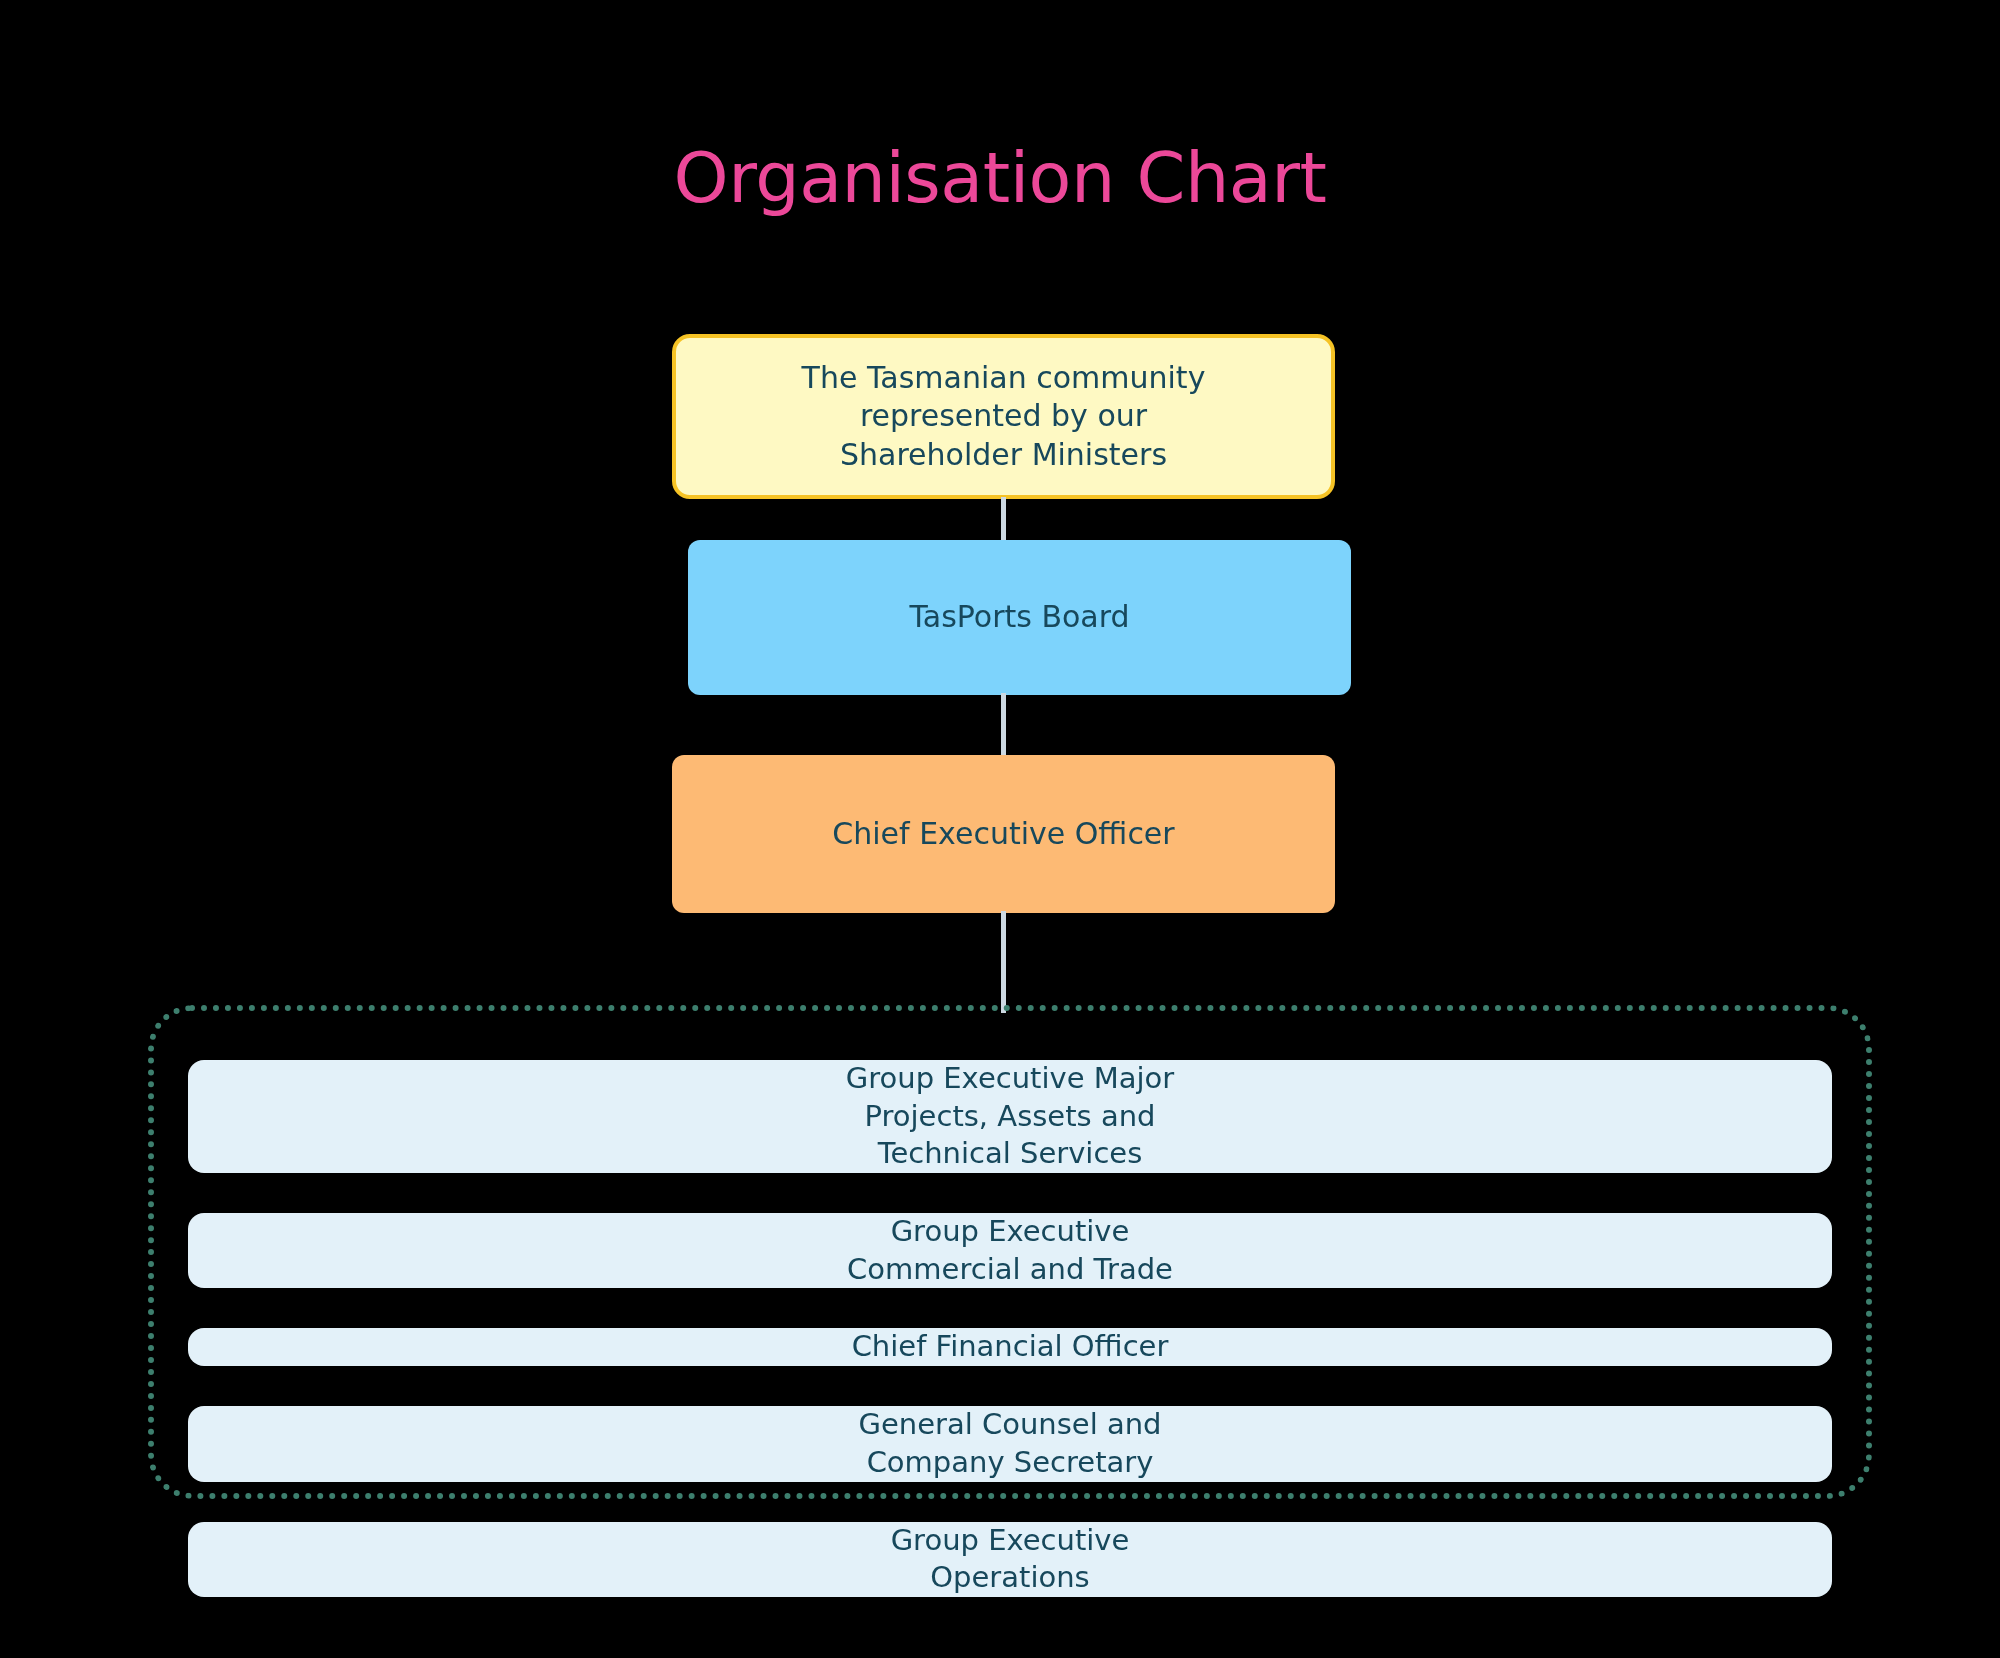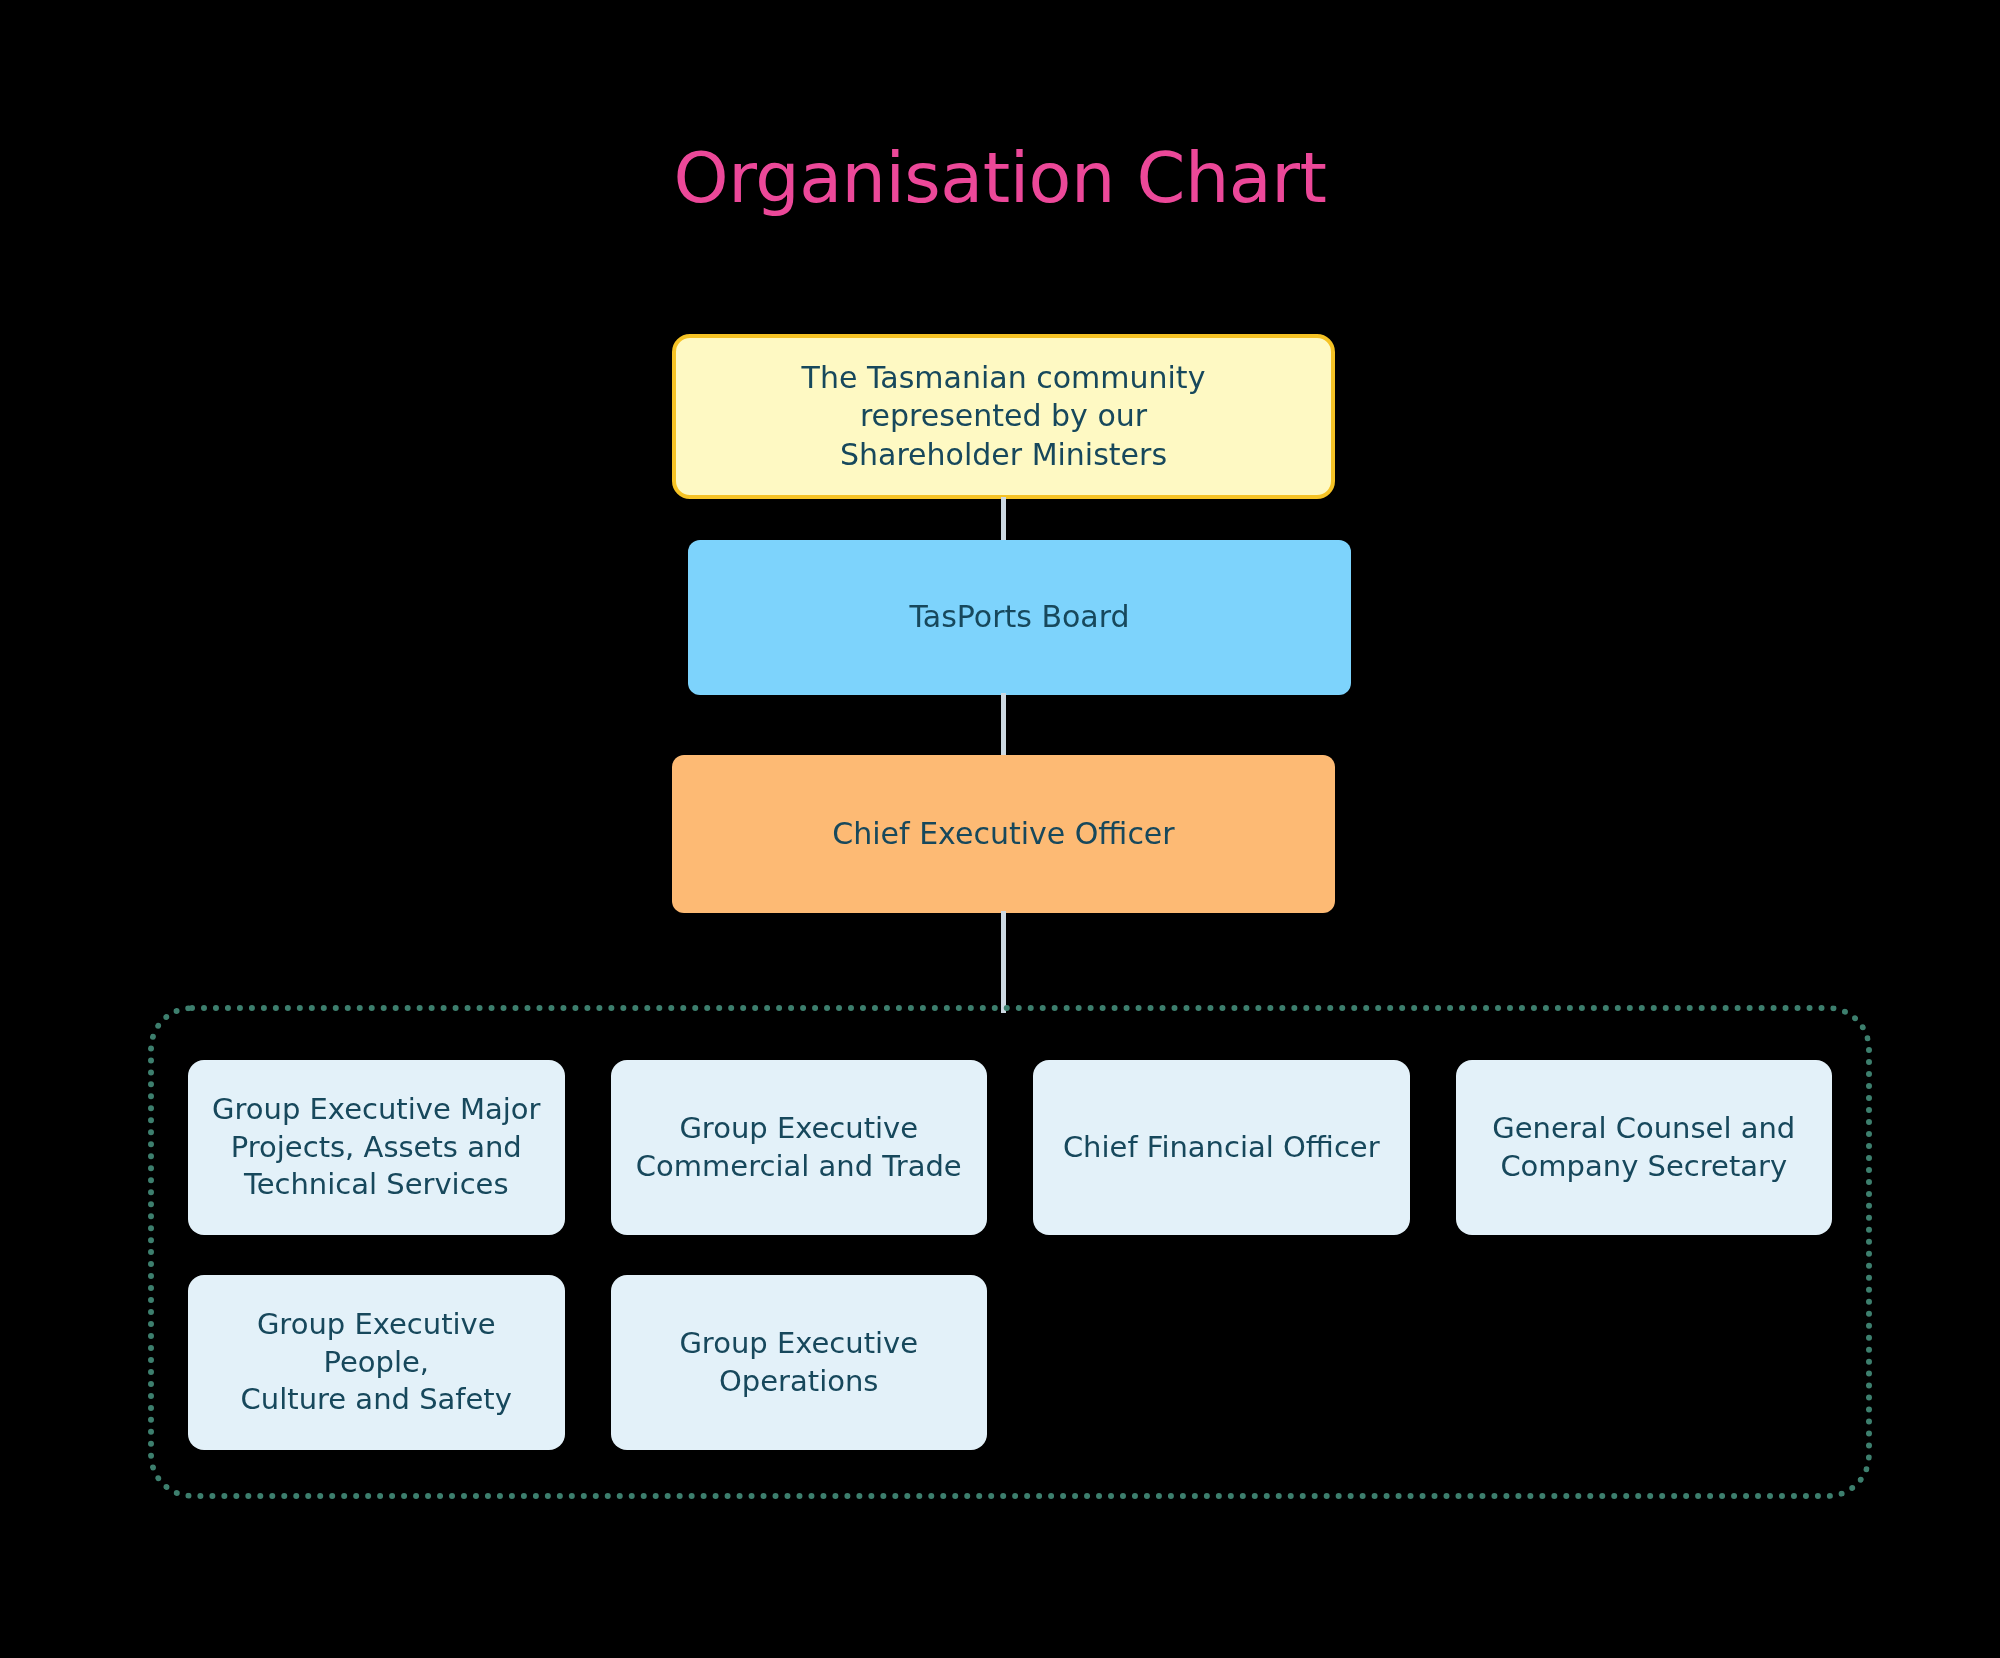--- a/index.html
+++ b/index.html
@@ -109,21 +109,21 @@
   }
 
   
   .exec-grid {
     position: absolute;
     left: 188px;
     top: 1060px;
     width: 1644px;
     height: 390px;
     display: grid;
-    grid-template-columns: repeat(4, 1fr);
+    grid-template-columns: repeat(1, 1fr);
     grid-template-rows: repeat(2, 1fr);
     column-gap: 46px;
     row-gap: 40px;
   }
 
   .exec-box {
     position: relative;
     box-sizing: border-box;
     background: #e3f1f9;
     border-radius: 16px;
@@ -176,22 +176,18 @@
 Commercial and Trade</span>
     </div>
     <div class="exec-box">
       <span class="node-text">Chief Financial Officer</span>
     </div>
     <div class="exec-box">
       <span class="node-text">General Counsel and
 Company Secretary</span>
     </div>
     <div class="exec-box">
-      <span class="node-text">Group Executive People,
-Culture and Safety</span>
-    </div>
-    <div class="exec-box">
       <span class="node-text">Group Executive
 Operations</span>
     </div>
   </div>
 
 </div>
 
 </body></html>

